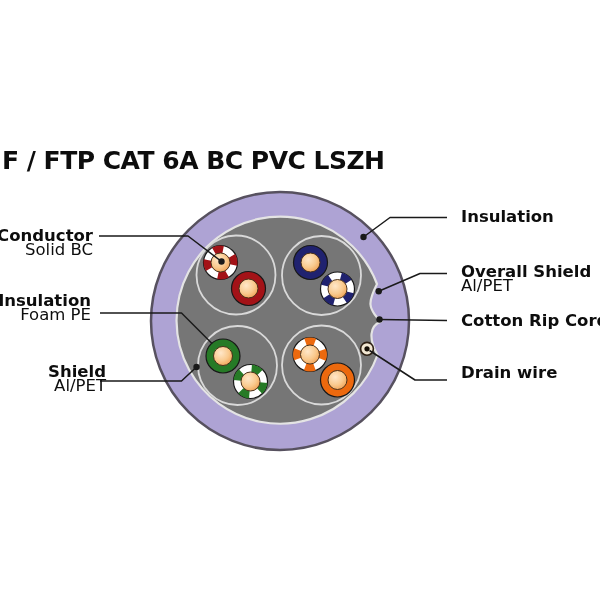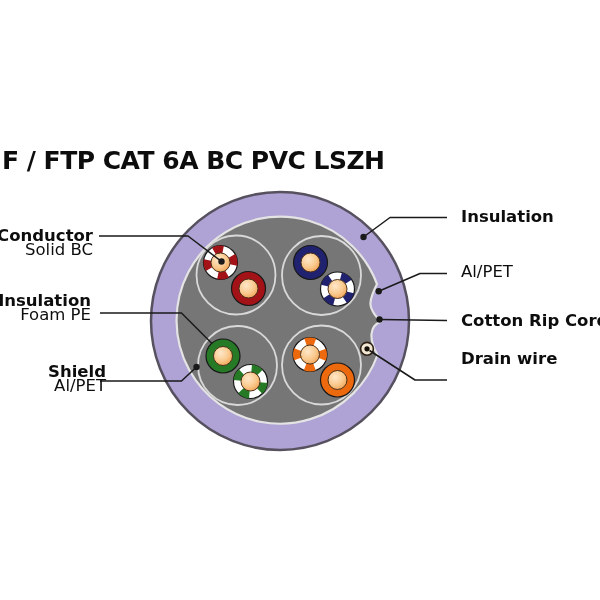--- a/index.html
+++ b/index.html
@@ -16,21 +16,21 @@
   .lbl{position:absolute;line-height:13.6px;font-size:16.5px;white-space:nowrap;}
   .lbl .name{font-weight:700;}
   .lbl.left{text-align:right;}
   .lbl.right{text-align:left;}
   .lbl-conductor{right:507px;top:229px;}
   .lbl-insulation{right:509px;top:294px;}
   .lbl-shield{right:494px;top:365px;}
   .lbl-outer-jacket{left:461px;top:210px;}
   .lbl-overall-shield{left:461px;top:265px;}
   .lbl-cotton{left:461px;top:314px;}
-  .lbl-drain{left:461px;top:352px;}
+  .lbl-drain{left:461px;top:366px;}
 
   svg{position:absolute;left:0;top:0;}
   .jacket-fill{fill:var(--jacket,#aea3d4);stroke:var(--jacket-outline,#57515f);stroke-width:2.5;}
   .gray-fill{fill:var(--shield-gray,#767676);stroke:var(--shield-outline,#e4e4e4);stroke-width:2.2;}
   .pair-circle{fill:none;stroke:var(--pair-outline,#d9d9d9);stroke-width:1.8;}
   .ring{stroke:#181818;stroke-width:1.2;}
   .ring-white{fill:var(--wire-white,#ffffff);}
   .ring-red{fill:var(--wire-red,#a31217);}
   .ring-blue{fill:var(--wire-blue,#20226f);}
   .ring-green{fill:var(--wire-green,#267a26);}
@@ -153,20 +153,21 @@
   </div>
   <div class="lbl left lbl-shield">
     <div class="name">Shield</div>
     <div class="sub">Al/PET</div>
   </div>
 
   <div class="lbl right lbl-outer-jacket">
     <div class="name">Insulation</div>
   </div>
   <div class="lbl right lbl-overall-shield">
+    <div class="name">Overall Shield</div>
     <div class="sub">Al/PET</div>
   </div>
   <div class="lbl right lbl-cotton">
     <div class="name">Cotton Rip Cord</div>
   </div>
   <div class="lbl right lbl-drain">
     <div class="name">Drain wire</div>
   </div>
 
 </div>

